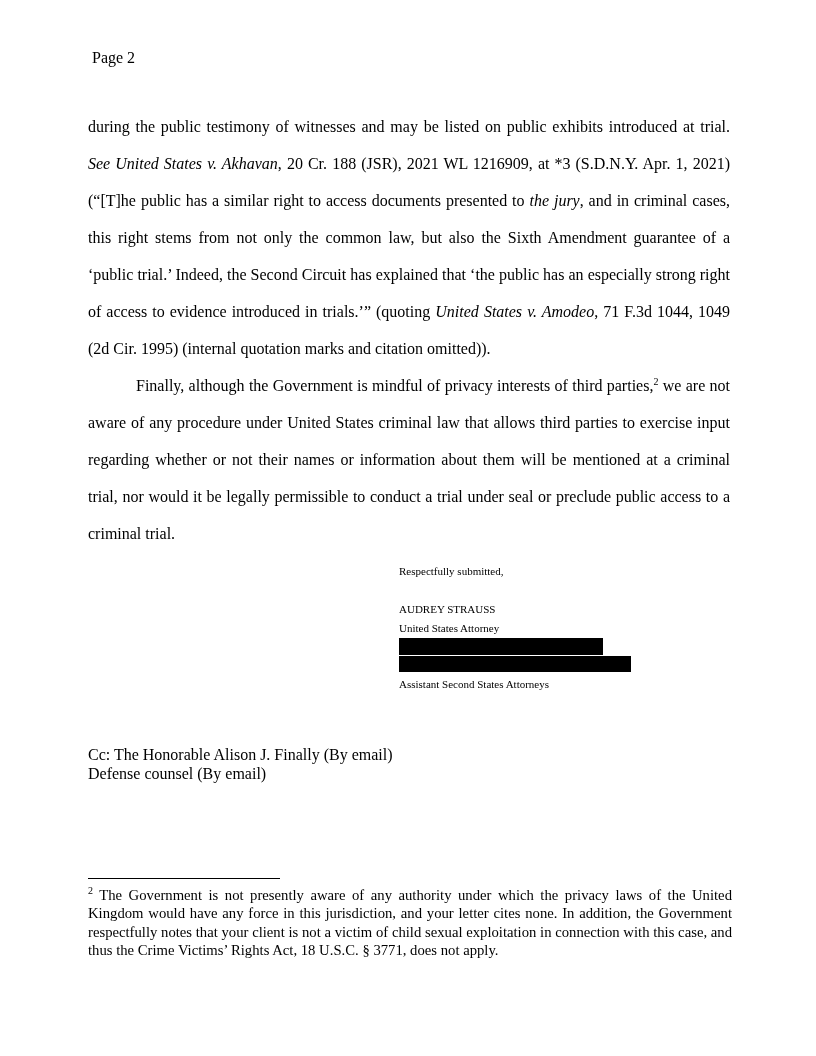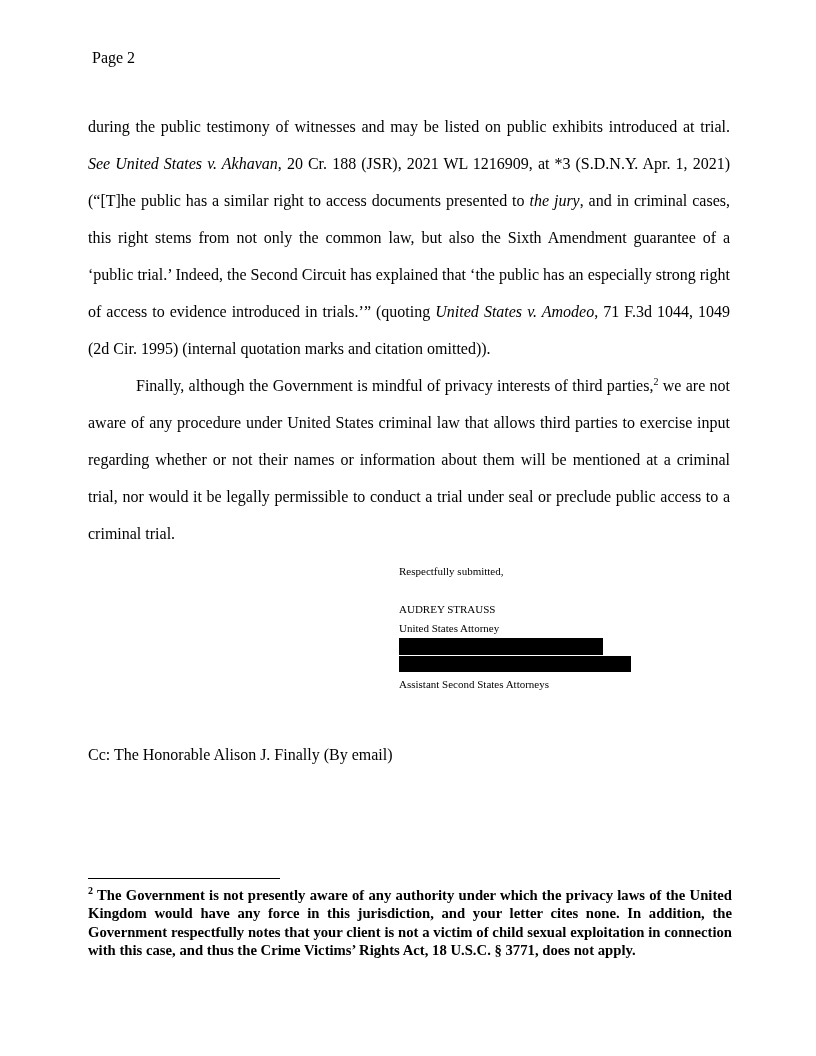--- a/index.html
+++ b/index.html
@@ -103,21 +103,20 @@
     height: 0;
     border-top: 1px solid #000000;
     margin-bottom: 7px;
   }
   .footnote p {
     margin: 0;
     padding: 0;
     font-size: 14.7px;
     line-height: 18.4px;
     text-align: justify;
-    font-weight: bold;
   }
 </style>
 </head>
 <body>
 
 <div class="page">
 
   <div class="page-number">Page 2</div>
 
   <div class="body-text">
@@ -133,20 +132,21 @@
     <p class="sig-closing">Respectfully submitted,</p>
     <p>AUDREY STRAUSS</p>
     <p>United States Attorney</p>
     <div class="redaction redaction-1"></div>
     <div class="redaction redaction-2"></div>
     <p class="sig-role">Assistant Second States Attorneys</p>
   </div>
 
   <div class="cc-block">
     <p>Cc: The Honorable Alison J. Finally (By email)</p>
+    <p class="cc-indent">Defense counsel (By email)</p>
   </div>
 
   <div class="footnote">
     <div class="fn-rule"></div>
     <p><sup class="fn-ref">2</sup> <span>The Government is not presently aware of any authority under which the privacy laws of the United Kingdom would have any force in this jurisdiction, and your letter cites none.  In addition, the Government respectfully notes that your client is not a victim of child sexual exploitation in connection with this case, and thus the Crime Victims’ Rights Act, 18 U.S.C. § 3771, does not apply.</span></p>
   </div>
 
 </div>
 
 </body></html>

